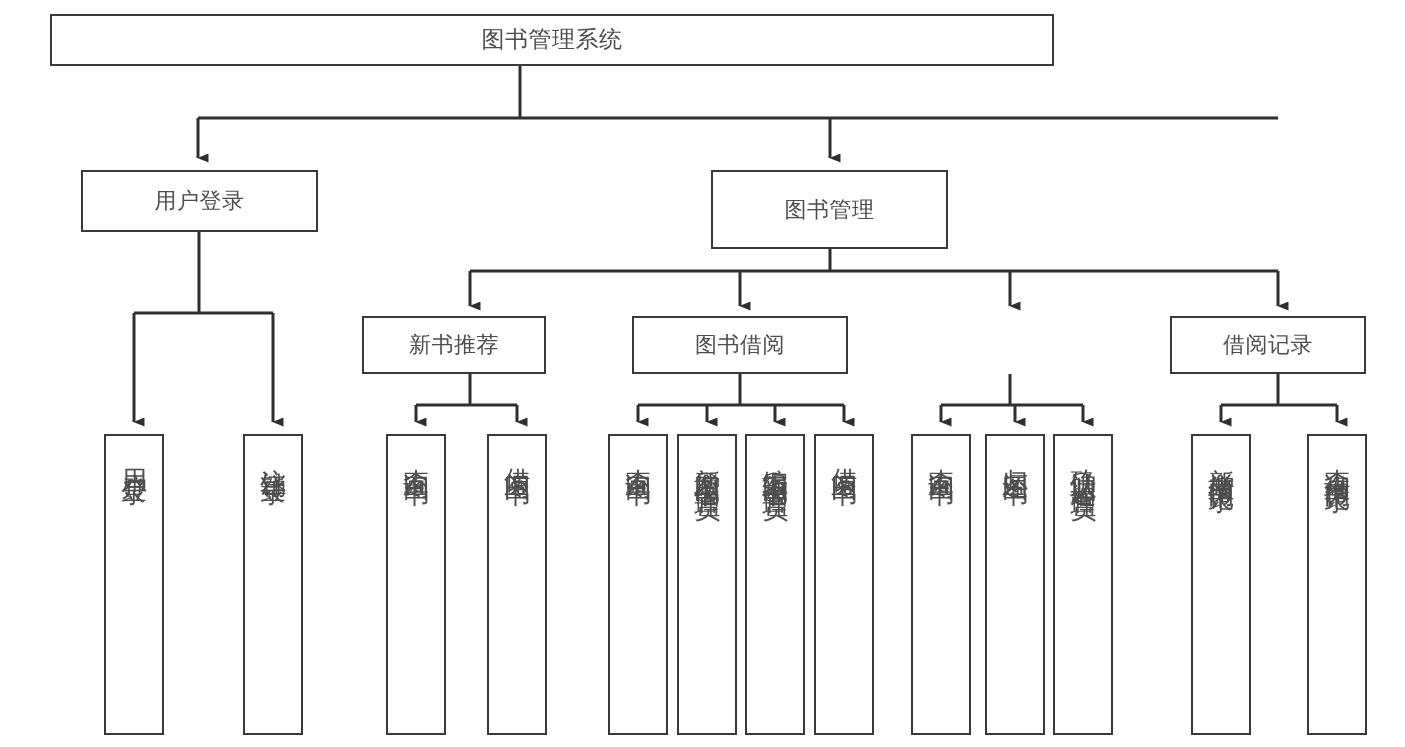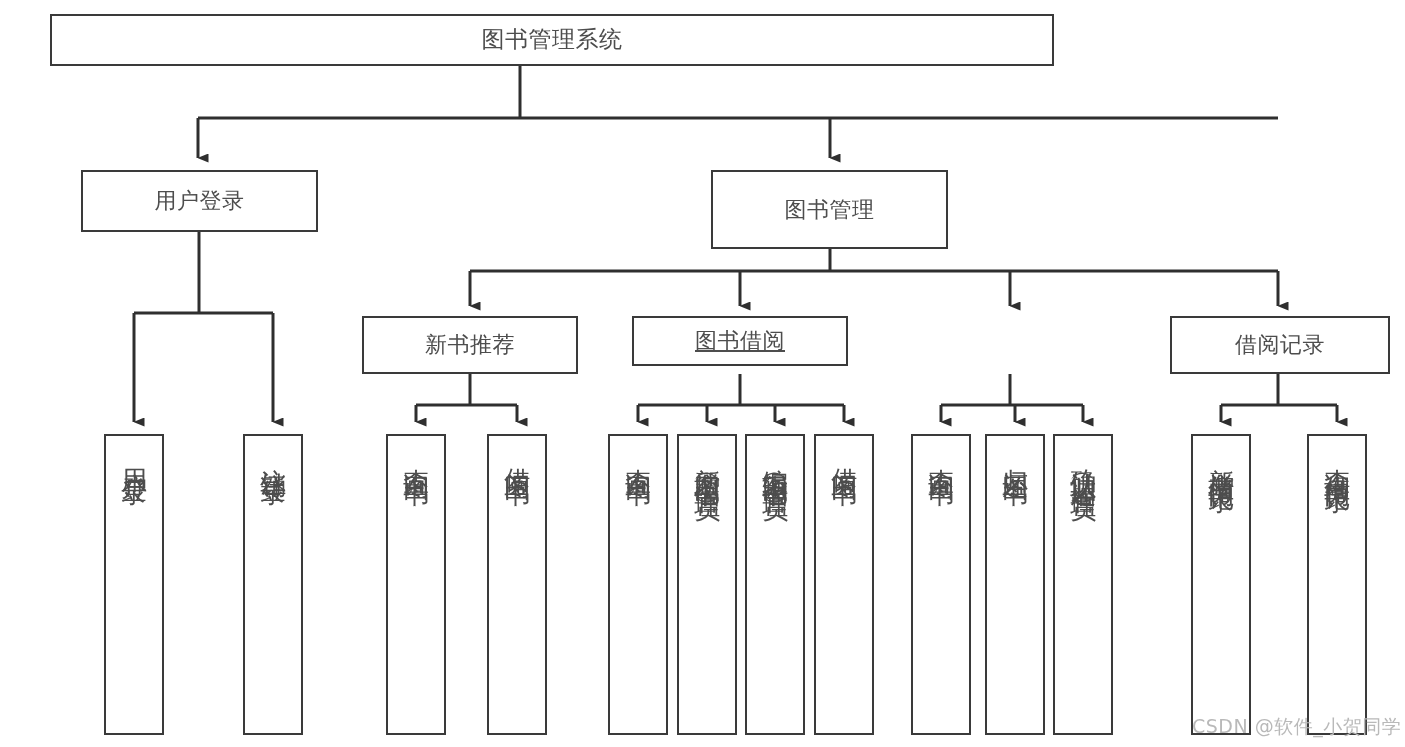--- a/index.html
+++ b/index.html
@@ -127,27 +127,27 @@
     <span class="label">图书管理系统</span>
   </div>
 
   <div class="node horizontal" style="left:81px; top:170px; width:237px; height:62px;">
     <span class="label">用户登录</span>
   </div>
   <div class="node horizontal" style="left:711px; top:170px; width:237px; height:79px;">
     <span class="label">图书管理</span>
   </div>
 
-  <div class="node horizontal" style="left:362px; top:316px; width:216px; height:58px;">
+  <div class="node horizontal" style="left:362px; top:316px; width:184px; height:58px;">
     <span class="label">新书推荐</span>
   </div>
-  <div class="node horizontal" style="left:632px; top:316px; width:216px; height:50px;text-decoration:underline;">
+  <div class="node horizontal" style="left:632px; top:316px; width:216px; height:58px;">
     <span class="label">图书借阅</span>
   </div>
-  <div class="node horizontal" style="left:1170px; top:316px; width:220px; height:58px;">
+  <div class="node horizontal" style="left:1170px; top:316px; width:196px; height:58px;">
     <span class="label">借阅记录</span>
   </div>
 
   <div class="node leaf" style="left:104px; top:434px; width:60px; height:301px;">
     <span class="label">用户登录</span>
   </div>
   <div class="node leaf" style="left:243px; top:434px; width:60px; height:301px;">
     <span class="label">注销登录</span>
   </div>
   <div class="node leaf" style="left:386px; top:434px; width:60px; height:301px;">
@@ -177,15 +177,14 @@
   <div class="node leaf" style="left:1053px; top:434px; width:60px; height:301px;">
     <span class="label">确认归还（管理员）</span>
   </div>
   <div class="node leaf" style="left:1191px; top:434px; width:60px; height:301px;">
     <span class="label">新增借阅记录</span>
   </div>
   <div class="node leaf" style="left:1307px; top:434px; width:60px; height:301px;">
     <span class="label">查询借阅记录</span>
   </div>
 
-  <div class="watermark" style="left:1192px; top:714px;">CSDN @软件_小贺同学</div>
 
 </div>
 
 </body></html>

